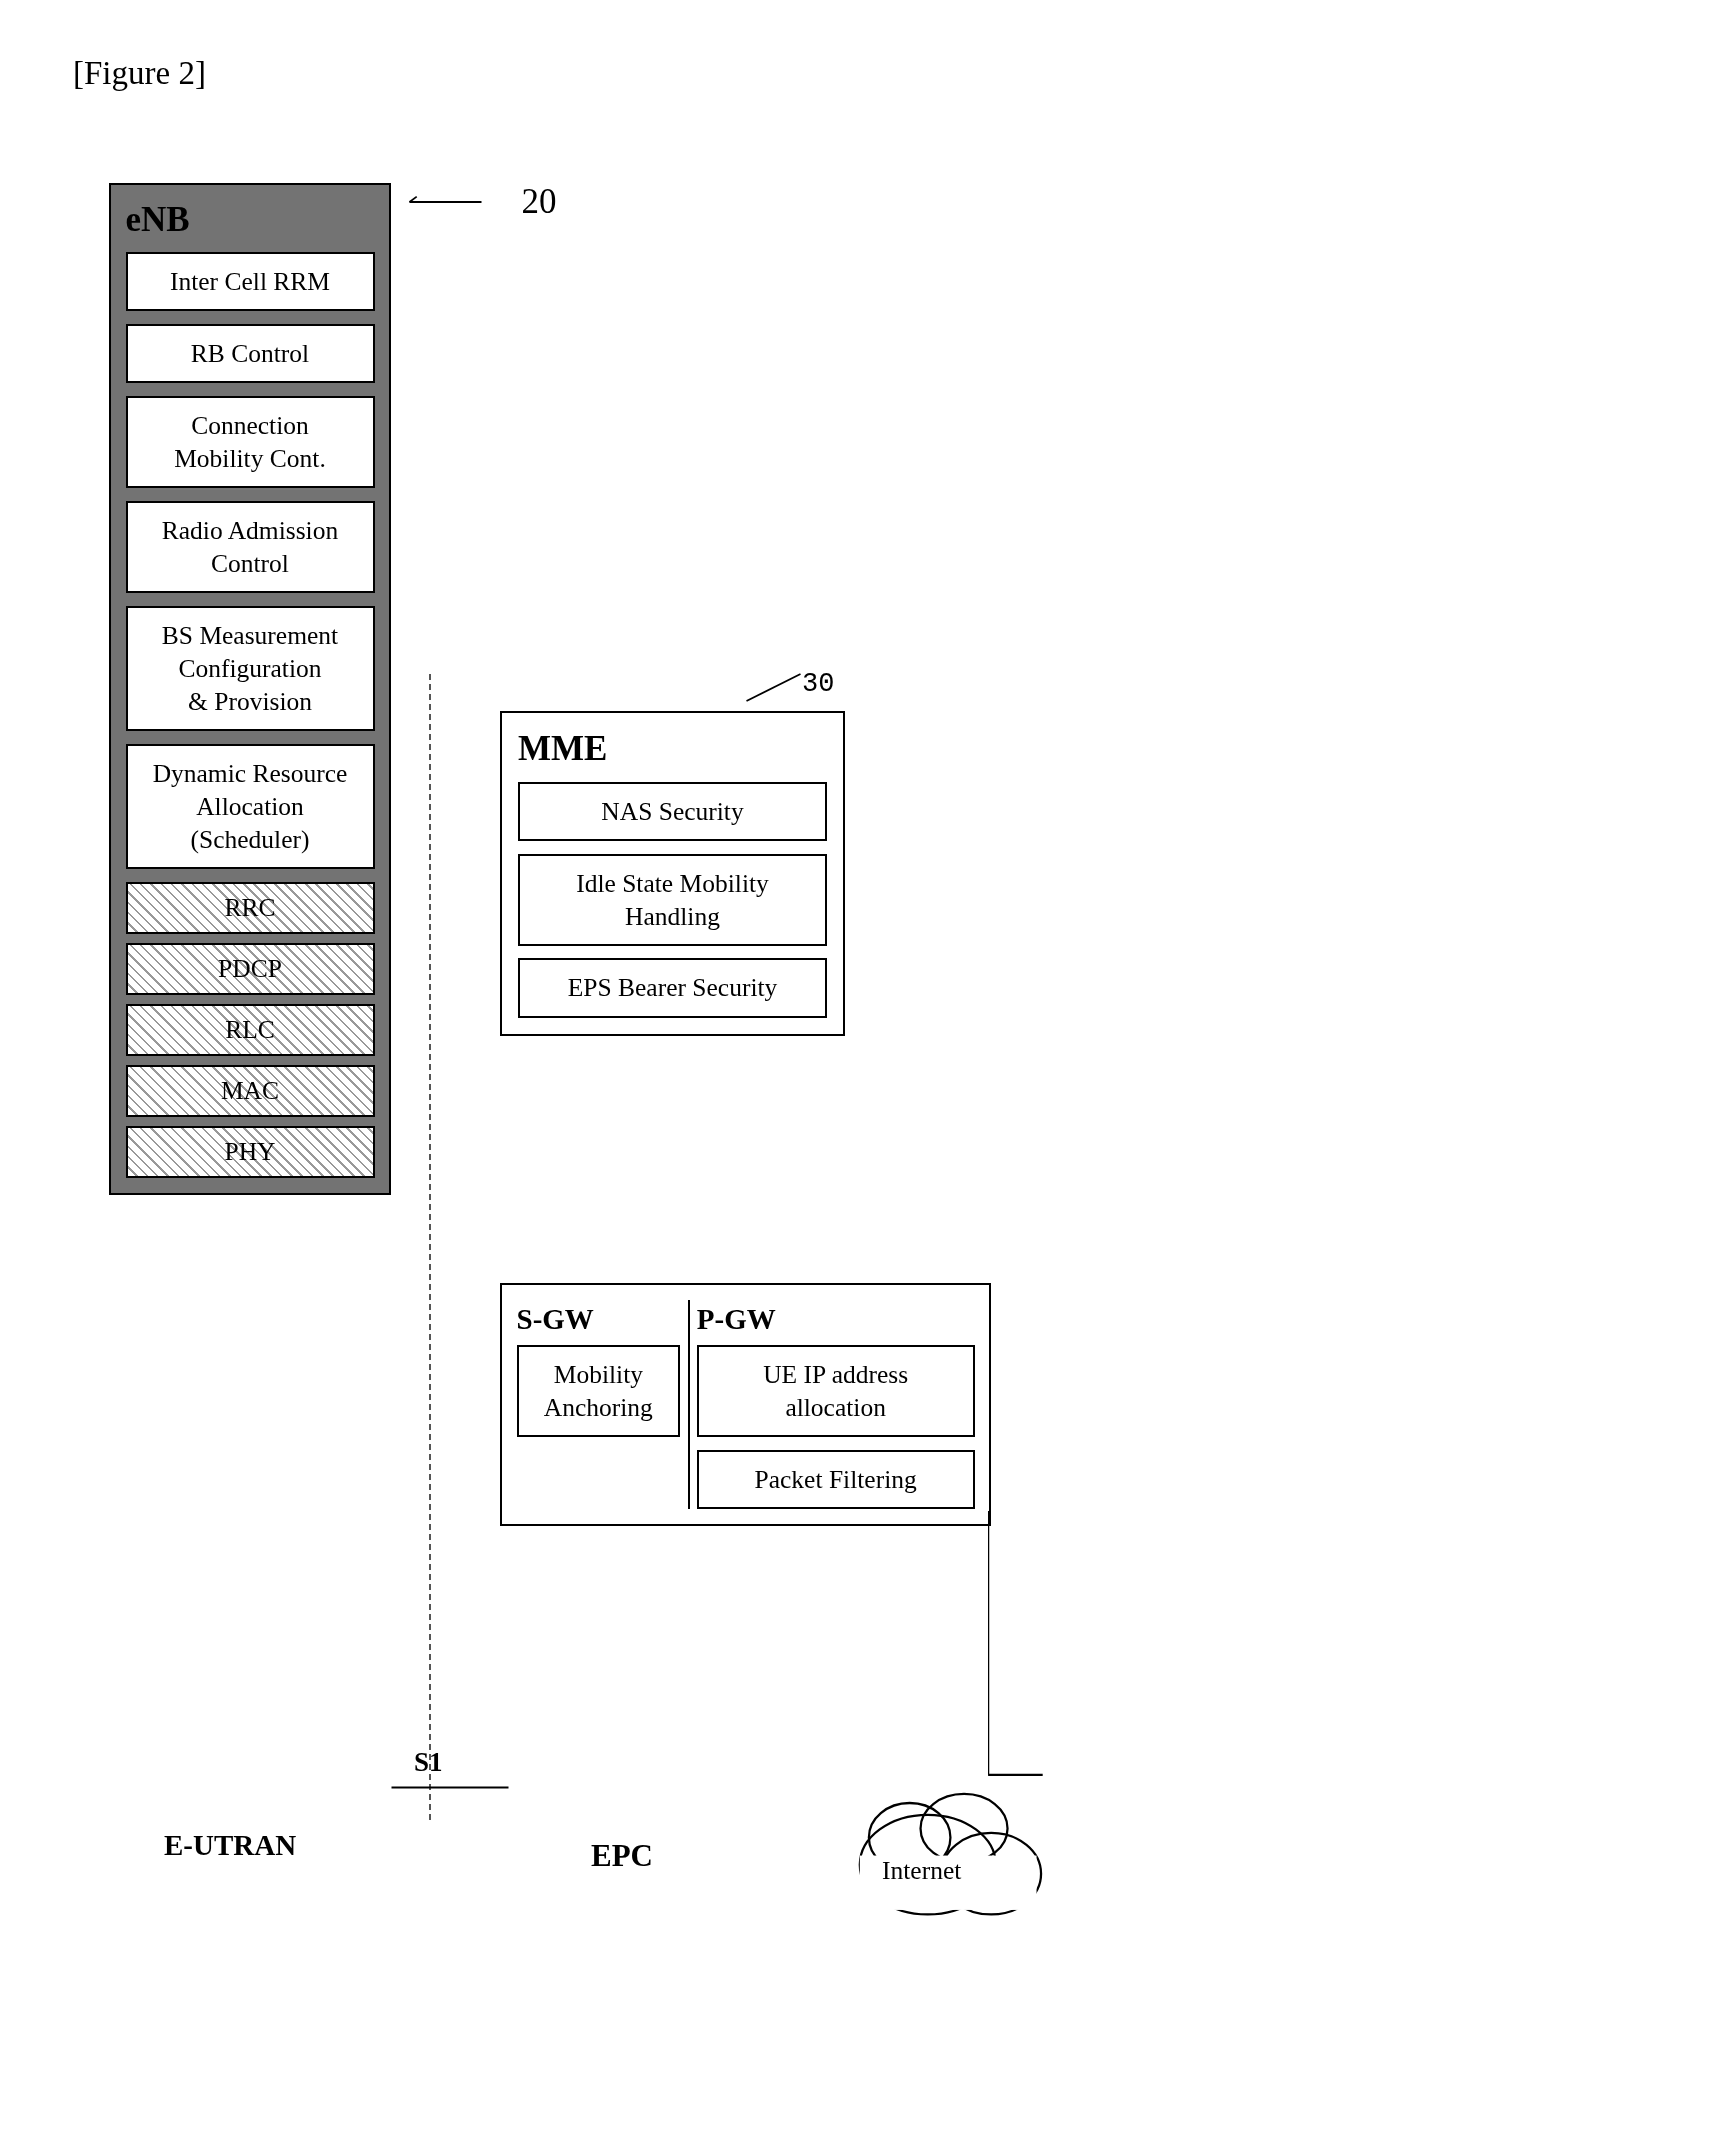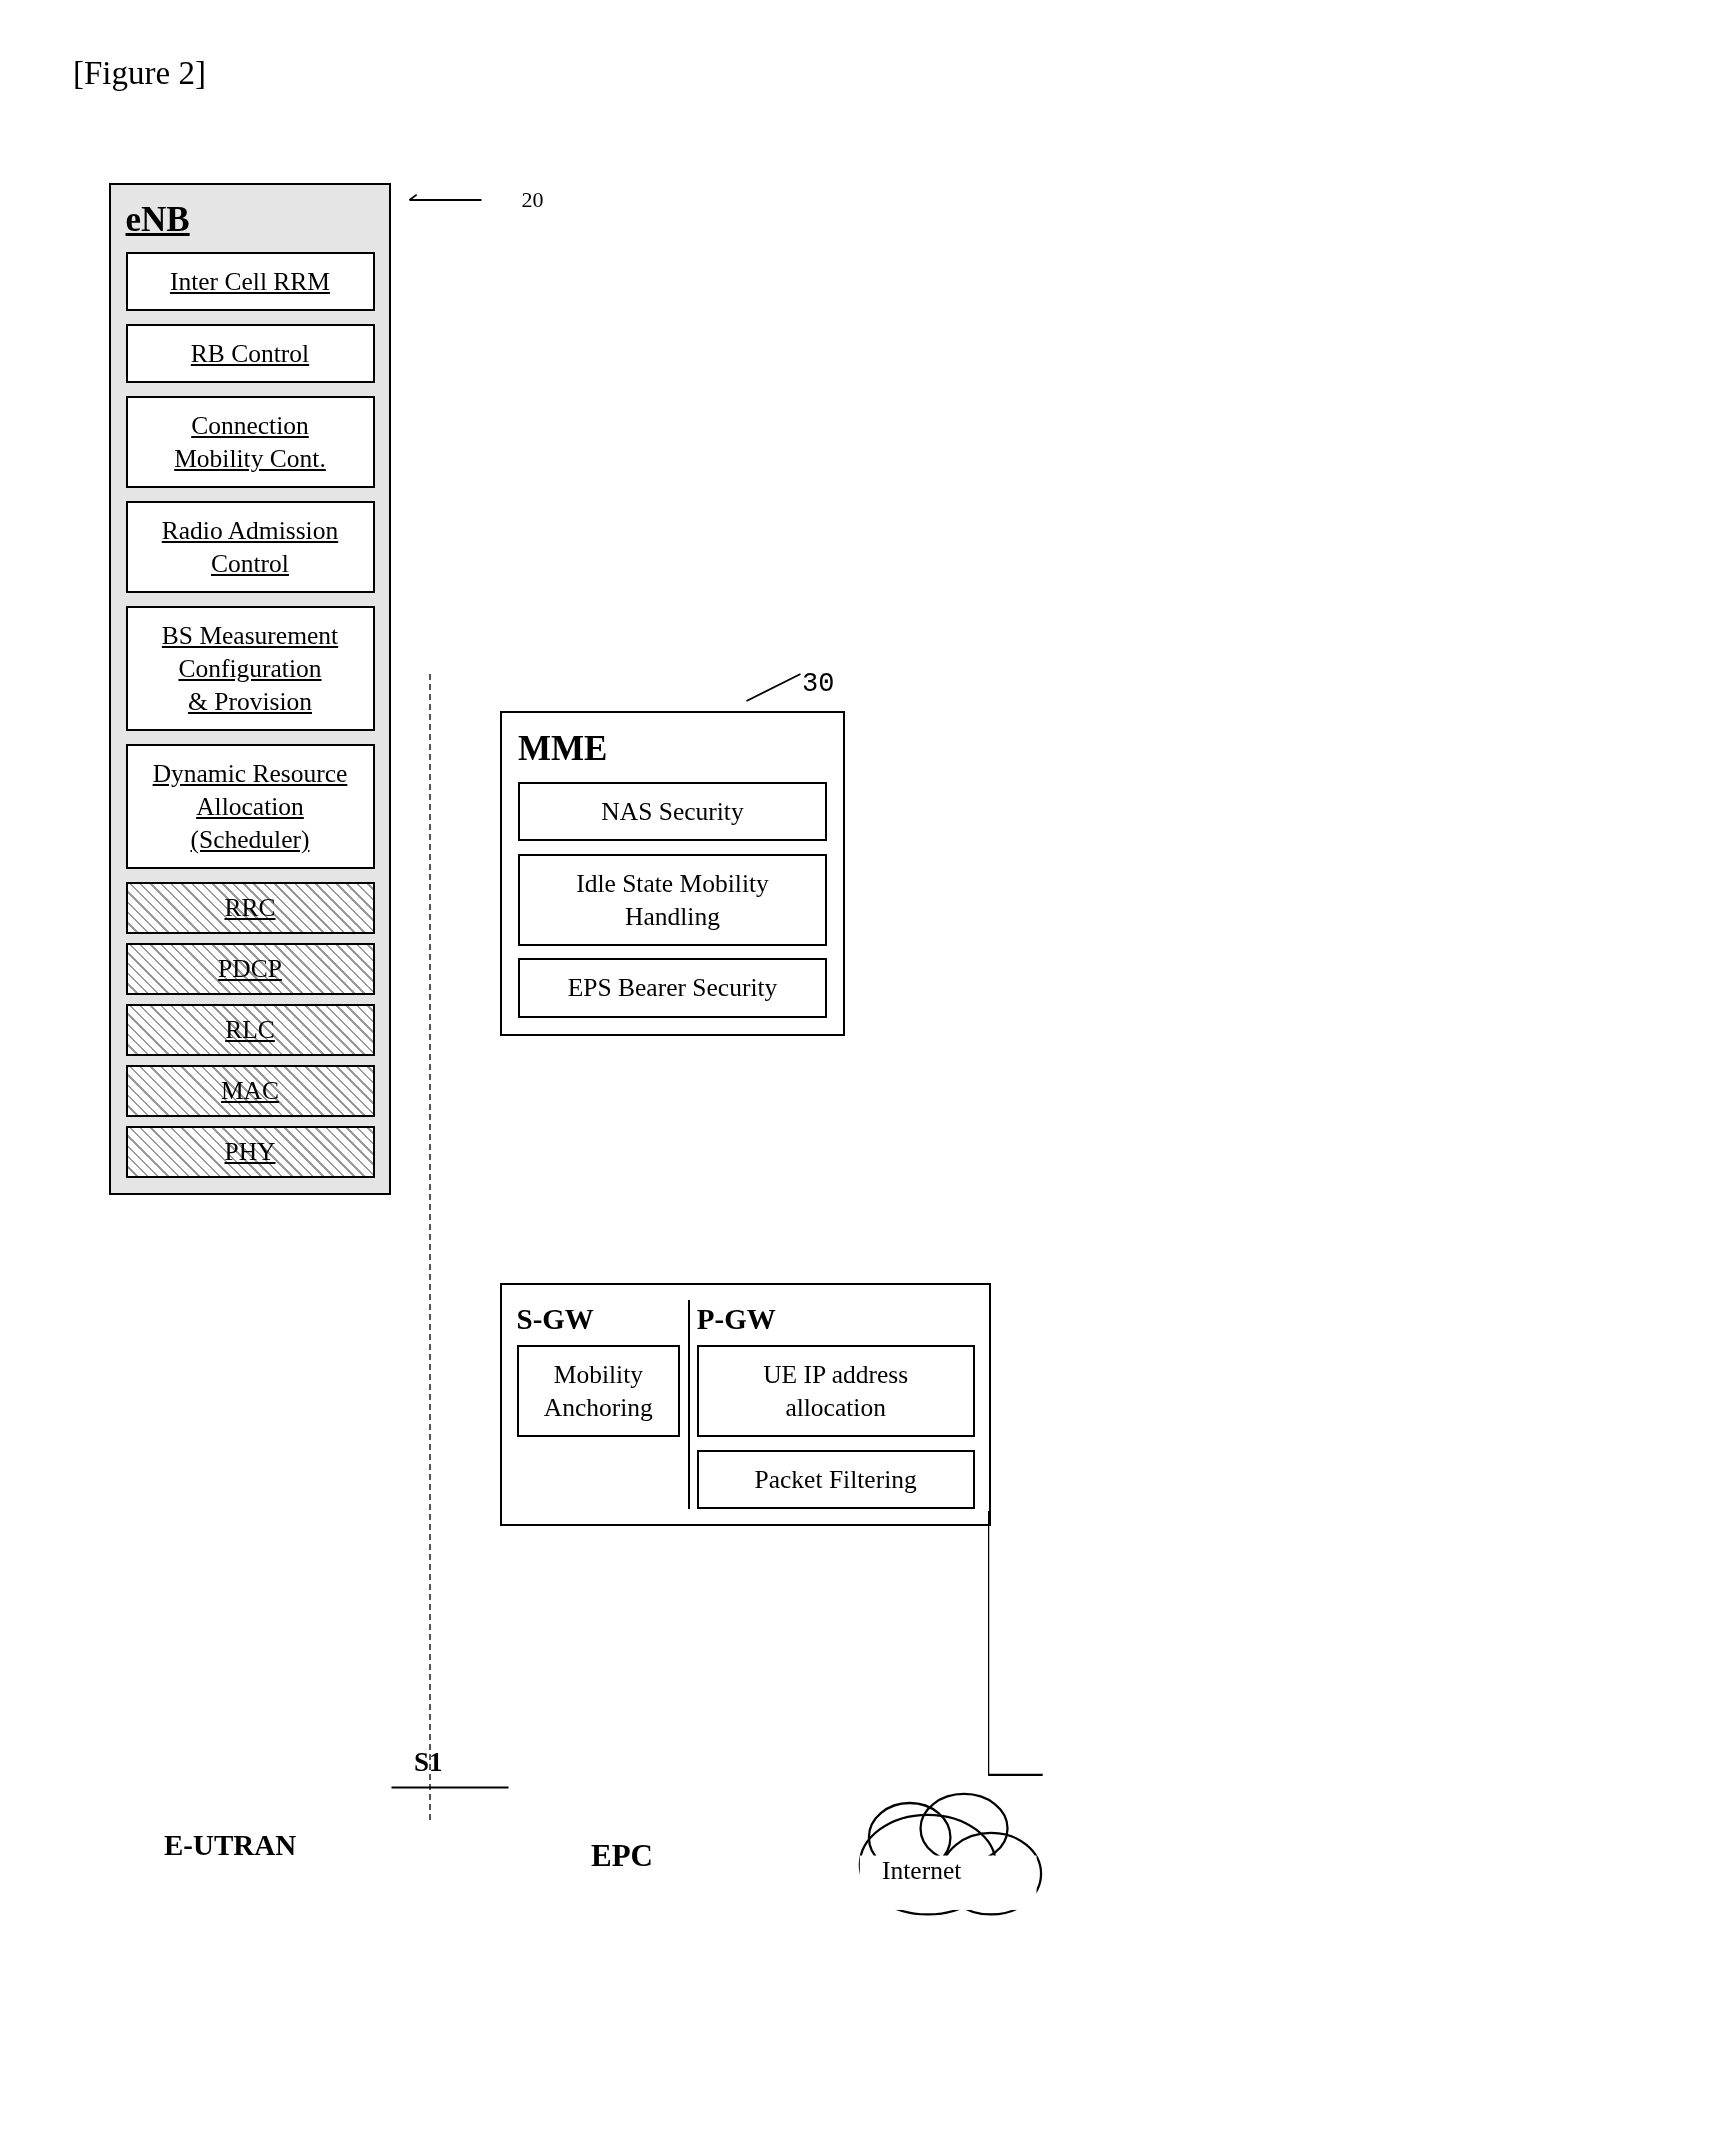--- a/index.html
+++ b/index.html
@@ -34,22 +34,21 @@
     }
 
     
     .enb-container {
       position: absolute;
       left: 36px;
       top: 36px;
       width: 282px;
       border: 2.3px solid #000;
       padding: 14.5px 14.5px 14.5px 14.5px;
-      background: #e5e5e5;
-      text-decoration: underline;
+      background: #737373;
     }
 
     .enb-label {
       font-size: 35px;
       font-weight: bold;
       margin-bottom: 12.7px;
     }
 
     .func-box {
       border: 2.3px solid #000;
@@ -185,21 +184,21 @@
 <div class="page-container">
   <div class="figure-label">[Figure 2]</div>
 
   <div class="diagram-area">
 
     <div style="position:absolute; left:336px; top:35px; display:flex; align-items:center;">
       <svg width="109" height="36" style="overflow:visible;" viewBox="0 0 120 40">
         <line x1="0" y1="20" x2="80" y2="20" stroke="#000" stroke-width="2"></line>
         <line x1="0" y1="20" x2="8" y2="14" stroke="#000" stroke-width="2"></line>
       </svg>
-      <span style="font-size:22px; margin-left:3.6px;">20</span>
+      <span style="font-size:35px; margin-left:3.6px;">20</span>
     </div>
 
     <div class="enb-container">
       <div class="enb-label">eNB</div>
 
       <div class="func-box">Inter Cell RRM</div>
       <div class="func-box">RB Control</div>
       <div class="func-box">Connection<br>Mobility Cont.</div>
       <div class="func-box">Radio Admission<br>Control</div>
       <div class="func-box">BS Measurement<br>Configuration<br>&amp; Provision</div>

